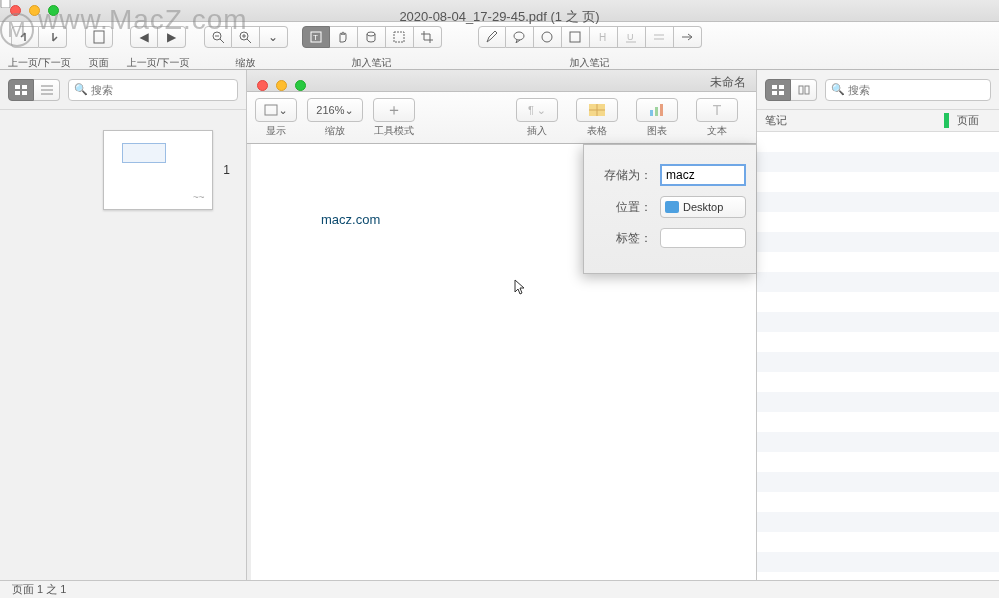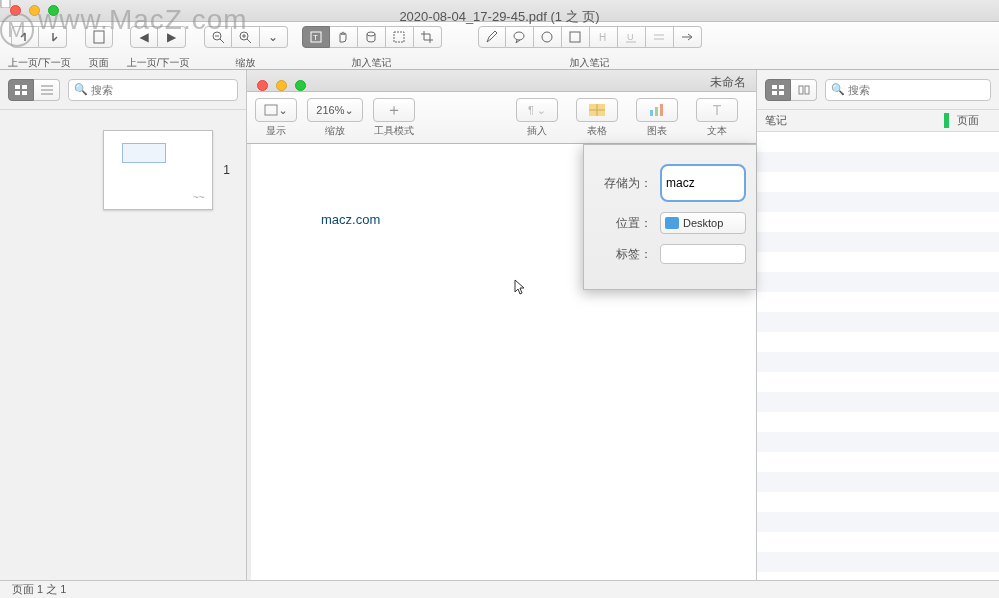--- a/index.html
+++ b/index.html
@@ -57,21 +57,21 @@
   .sbtn.wide{min-width:56px;}
   .stg2{margin-left:auto; display:flex; gap:8px;}
   .doc{position:absolute;left:4px;right:0;top:74px;bottom:0;background:#fff;}
   .doc-text{position:absolute;left:70px;top:68px;font-size:13px;color:#0c4a6e;}
   .cursor-icon{position:absolute;left:258px;top:135px;color:#333;}
 
   
   .sheet{position:absolute;right:0;top:74px;width:173px;background:linear-gradient(#f2f2f2,#ececec);border:1px solid #bcbcbc;border-right:0;box-shadow:-2px 4px 12px rgba(0,0,0,.25);padding:14px 0 20px 16px;margin-left:20px;}
   .srow{display:flex;align-items:center;justify-content:flex-end;padding:5px 10px 5px 0;font-size:12px;color:#555;gap:8px;}
   .srow label{min-width:48px;text-align:right;}
-  .srow input[type=text]{height:38px;width:86px;border:2px solid #6fa7e6;border-radius:8px;padding:0 4px;font-size:12px;background:#fff;}
+  .srow input[type=text]{height:22px;width:86px;border:2px solid #6fa7e6;border-radius:0;padding:0 4px;font-size:12px;background:#fff;}
   .srow input.tg{border:1px solid #c6c6c6;border-radius:4px;height:20px;}
   .locbtn{height:22px;width:86px;border:1px solid #c2c2c2;border-radius:4px;background:linear-gradient(#fff,#f3f3f3);display:flex;align-items:center;gap:4px;padding:0 4px;font-size:11px;color:#333;}
   .locbtn .fico{width:14px;height:12px;background:#4da0e0;border-radius:2px;display:inline-block;}
 
   
   .right{width:243px;background:#fff;border-left:1px solid #c6c6c6;display:flex;flex-direction:column;}
   .right-top{height:40px;display:flex;align-items:center;padding:0 8px;gap:8px;border-bottom:1px solid #d8d8d8;background:#f3f3f3;}
   .right-head{height:22px;background:#f3f3f3;border-bottom:1px solid #dadada;display:flex;align-items:center;font-size:11px;color:#555;}
   .right-head .col1{flex:1;padding:0 8px;border-right:5px solid #22c55e;}
   .right-head .col2{width:50px;padding:0 8px;}

